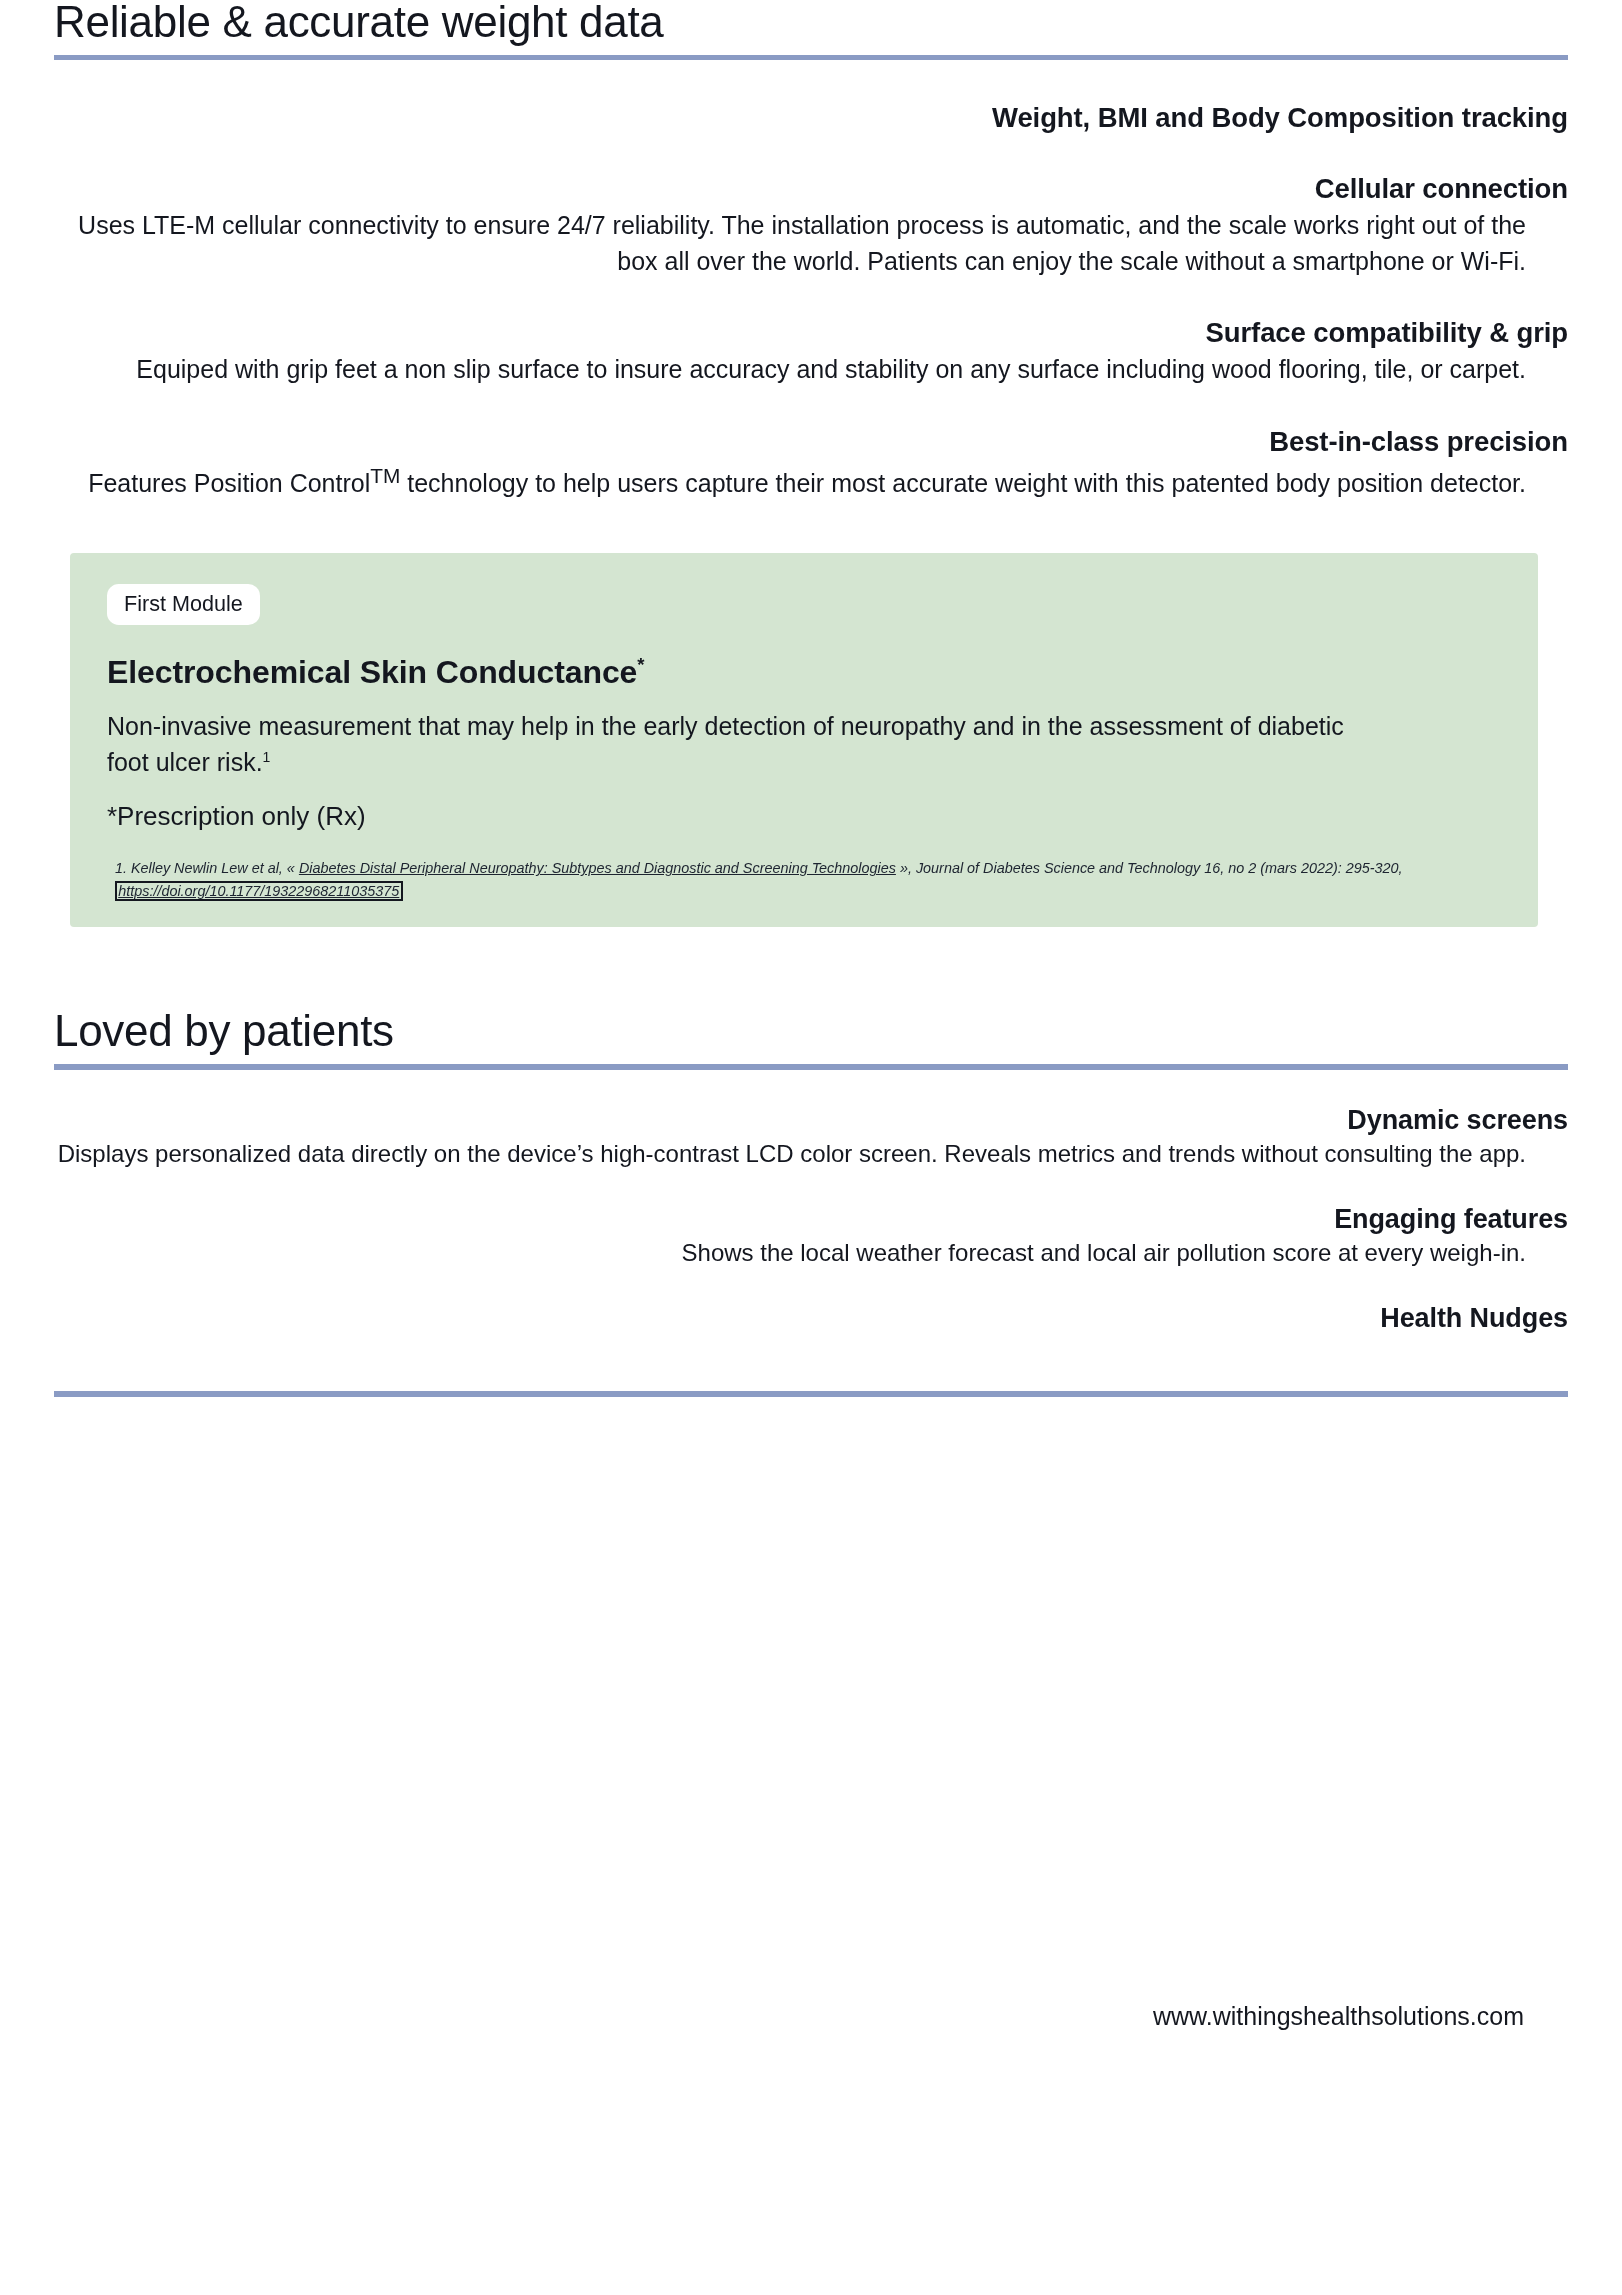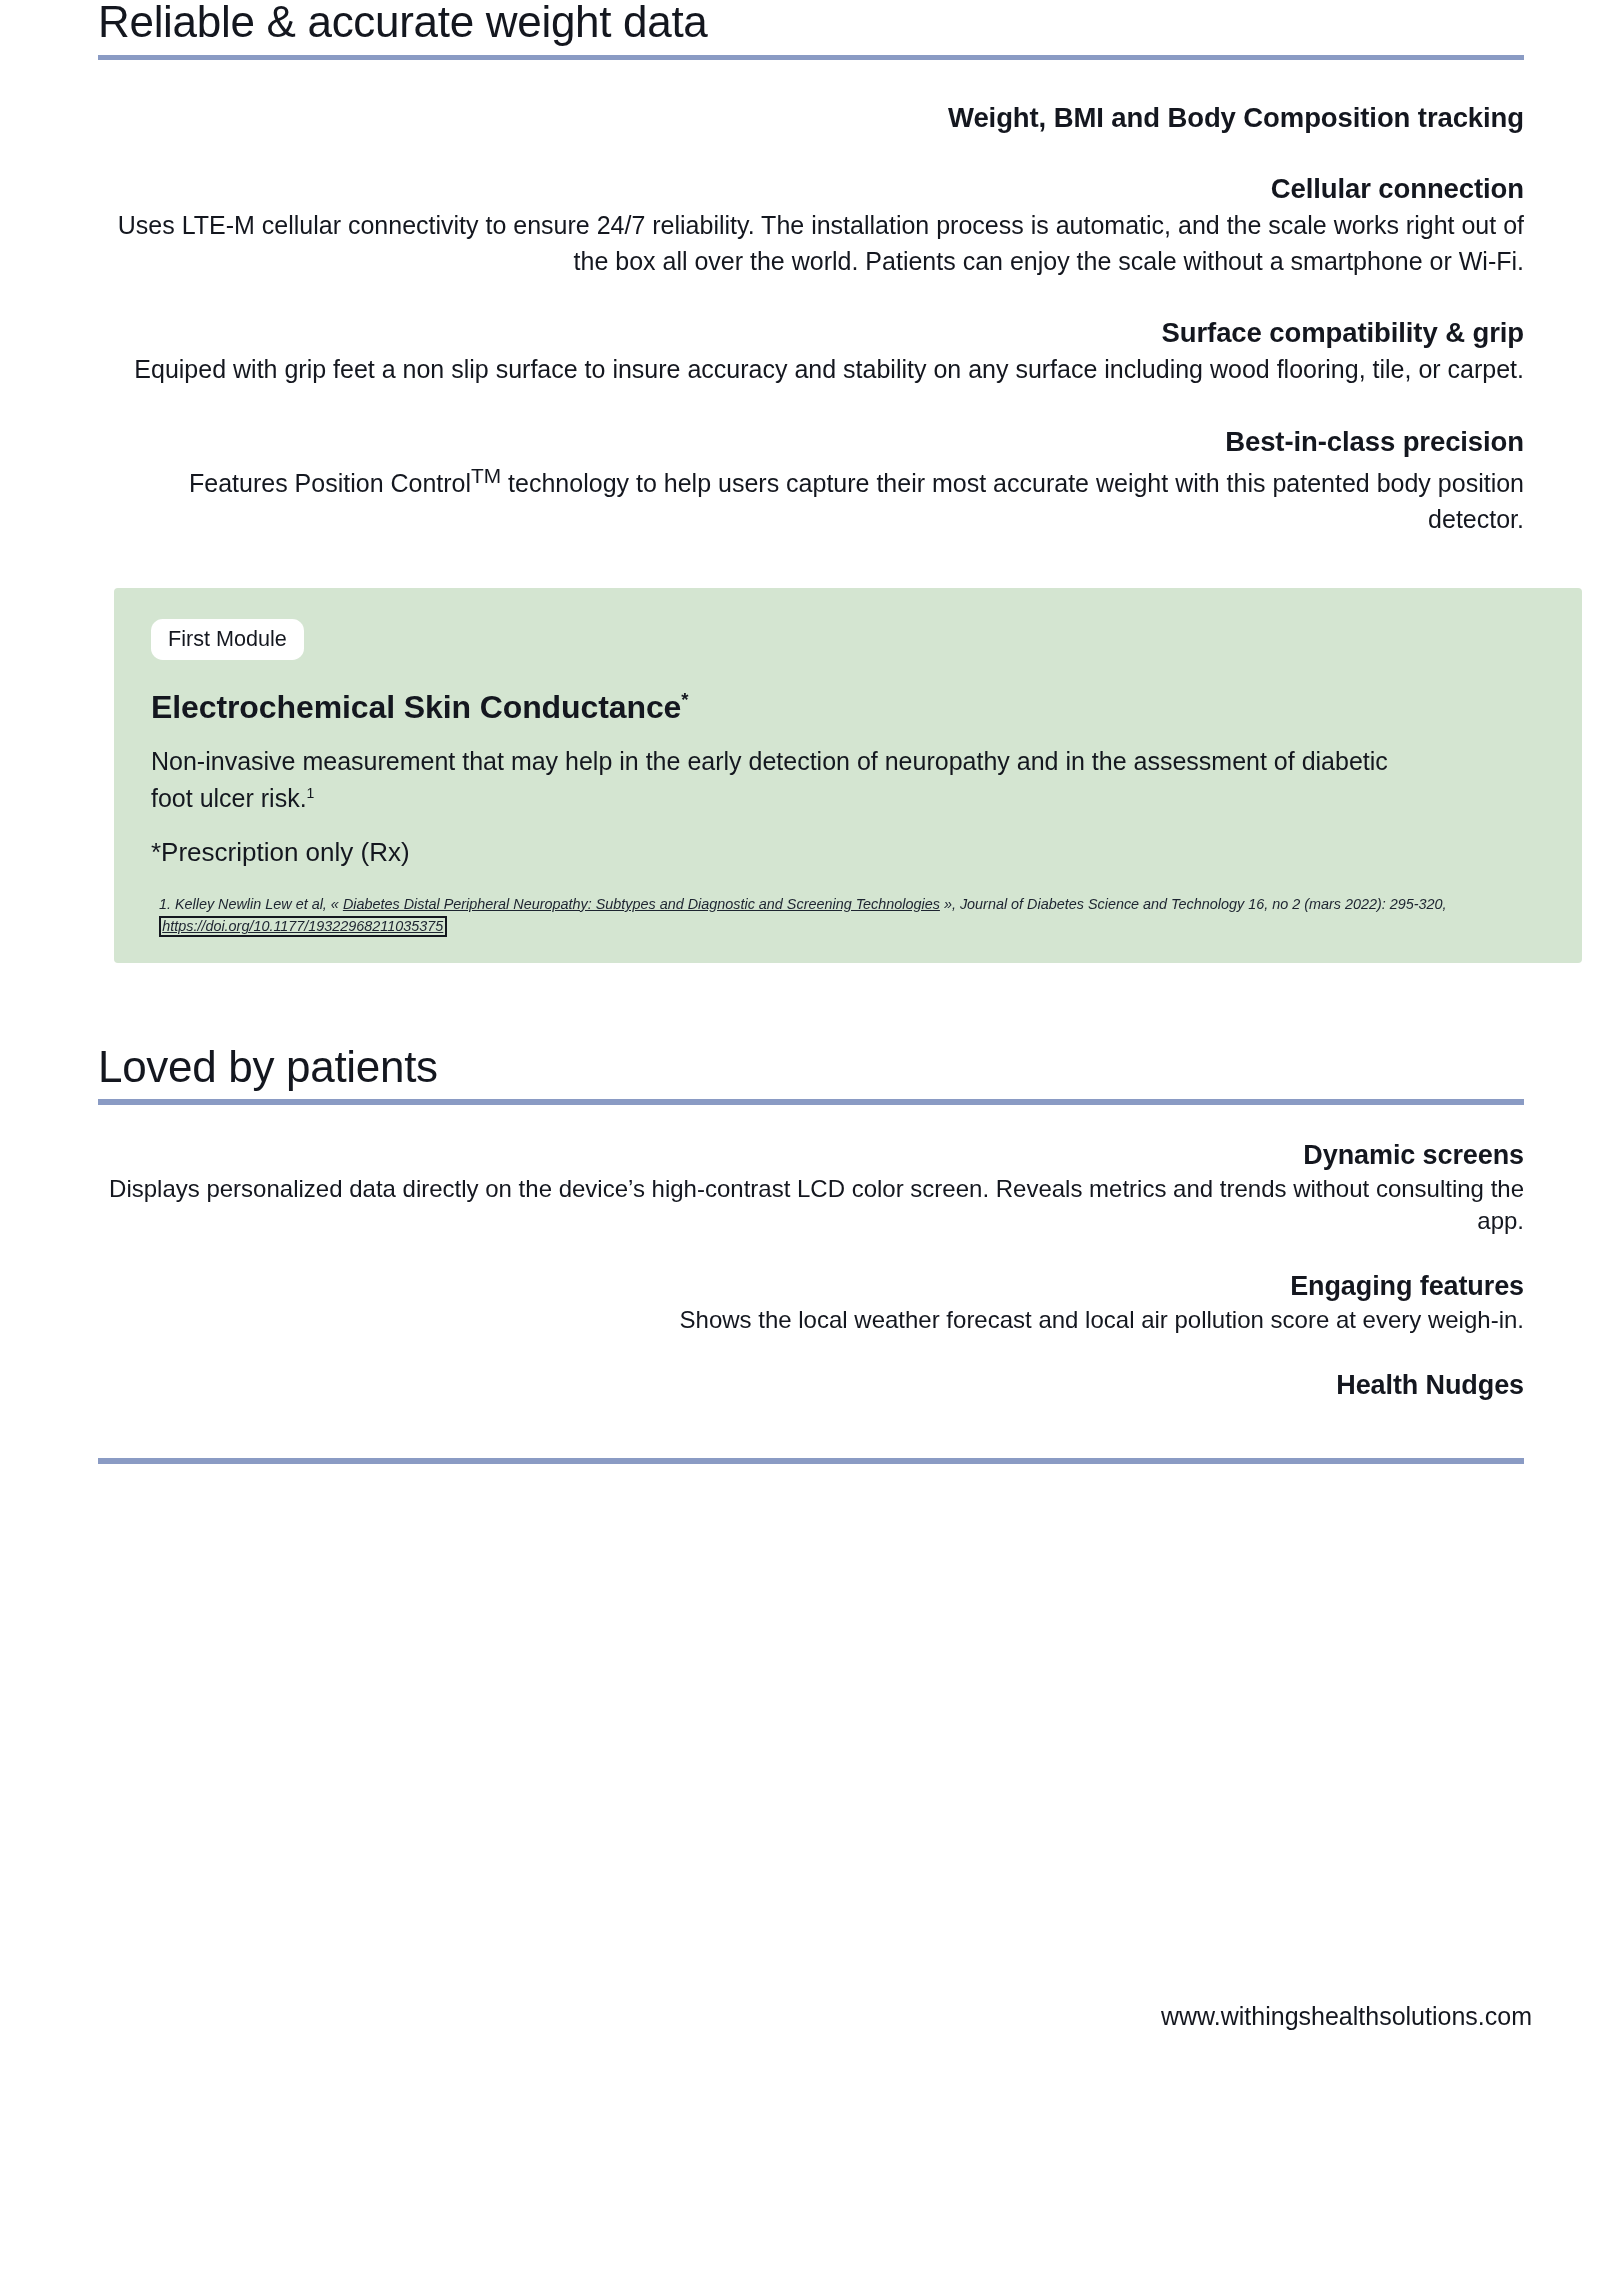--- a/index.html
+++ b/index.html
@@ -14,21 +14,21 @@
     color: #14171f;
     -webkit-font-smoothing: antialiased;
     overflow: hidden;
   }
 
   .page {
     position: relative;
     width: 1622px;
     height: 2087px;
     box-sizing: border-box;
-    padding: 0 98px;
+    padding: 0 54px;
   }
 
   
   .section-head {
     font-size: 44px;
     font-weight: 400;
     letter-spacing: -0.3px;
     line-height: 1.0;
     color: #14171f;
     margin: 0;
@@ -149,21 +149,21 @@
   .feature.compact .feat-body {
     font-size: 24px;
     line-height: 1.33;
   }
 
   .bottom-rule-wrap { margin-top: 56px; }
 
   
   .footer {
     position: absolute;
-    right: 90px;
+    right: 98px;
     bottom: 58px;
     font-size: 25px;
     line-height: 1;
     color: #14171f;
     text-align: right;
   }
 </style>
 </head>
 <body>
 

